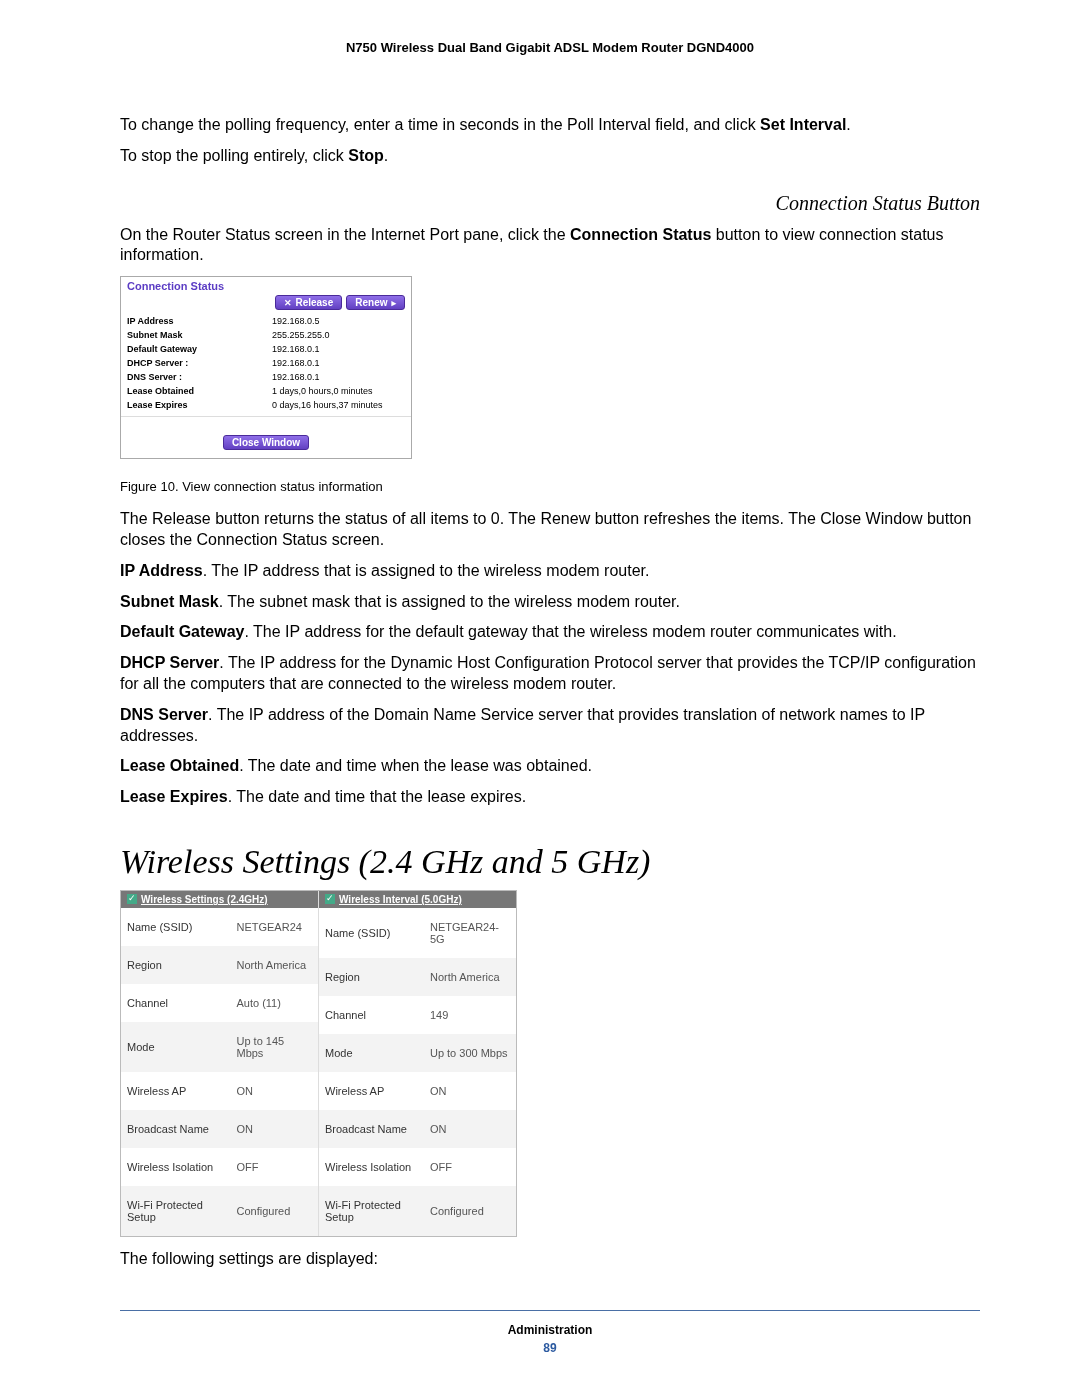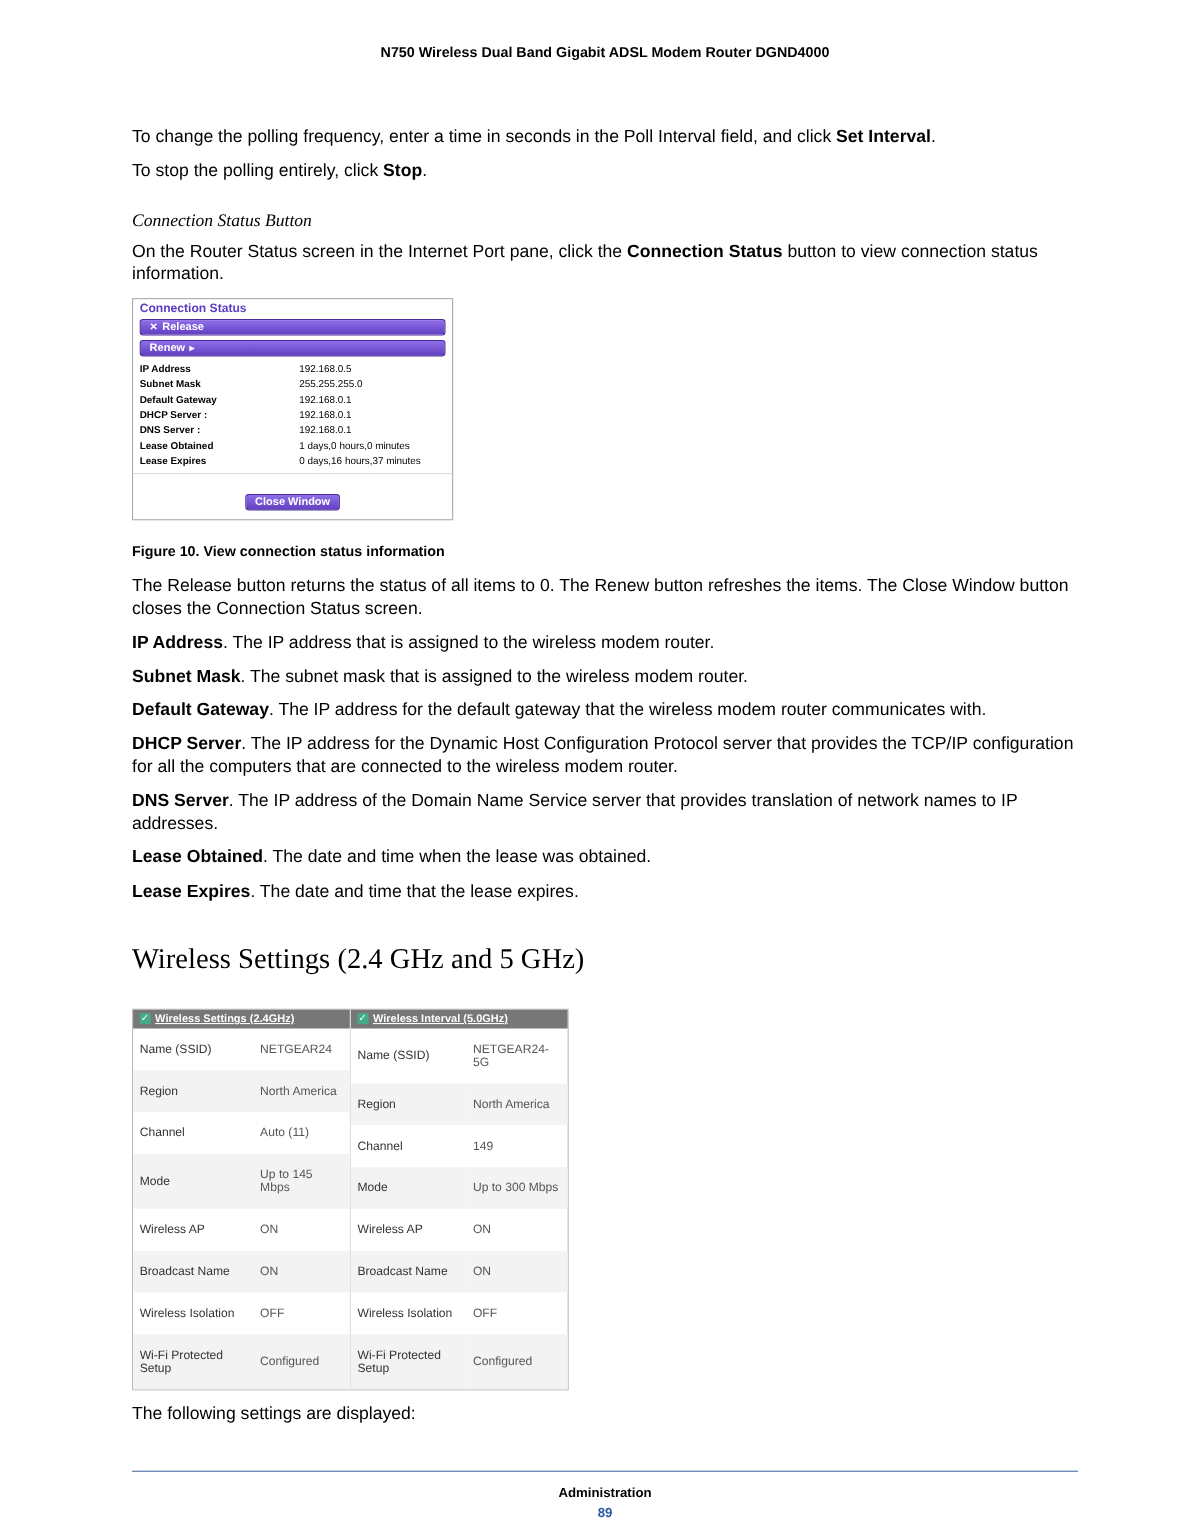--- a/index.html
+++ b/index.html
@@ -15,57 +15,59 @@
     text-align: center;
     font-weight: bold;
     font-size: 13px;
     margin-bottom: 60px;
   }
   p { margin: 10px 0; line-height: 1.3; }
   .bold { font-weight: bold; }
   h2.section-sub {
     font-style: italic;
     font-weight: normal;
-    font-size: 16px;
+    font-size: 20px;
     margin-top: 25px;
     margin-bottom: 8px;
     font-family: Georgia, 'Times New Roman', serif;
+    text-align: right;
   }
   h2.section-main {
     font-weight: normal;
-    font-size: 26px;
+    font-size: 34px;
     margin-top: 35px;
-    margin-bottom: 30px;
+    margin-bottom: 9px;
     font-family: Georgia, 'Times New Roman', serif;
+    font-style: italic;
   }
   .figure-caption {
-    font-weight: bold;
+    font-weight: normal;
     font-size: 13px;
     margin: 20px 0 15px 0;
   }
   
   .conn-status-box {
     width: 290px;
     border: 1px solid #aaa;
     font-size: 10px;
     background: #fff;
     margin-top: 8px;
     margin-bottom: 4px;
   }
   .conn-title {
     color: #5b3cc4;
     font-weight: bold;
     padding: 3px 6px;
     font-size: 11px;
   }
   .conn-buttons {
     display: flex;
+    justify-content: flex-end;
     gap: 4px;
     padding: 0 6px 4px 6px;
-    flex-direction: column;
   }
   .btn-purple {
     background: linear-gradient(#8f6fe8, #6240c2);
     color: #fff;
     border: 1px solid #4a2a9a;
     border-radius: 3px;
     font-size: 10px;
     padding: 1px 8px;
     display: flex;
     align-items: center;

